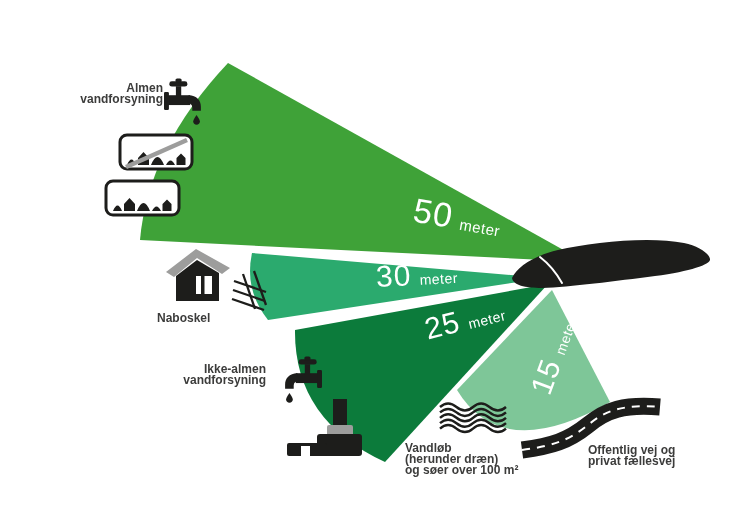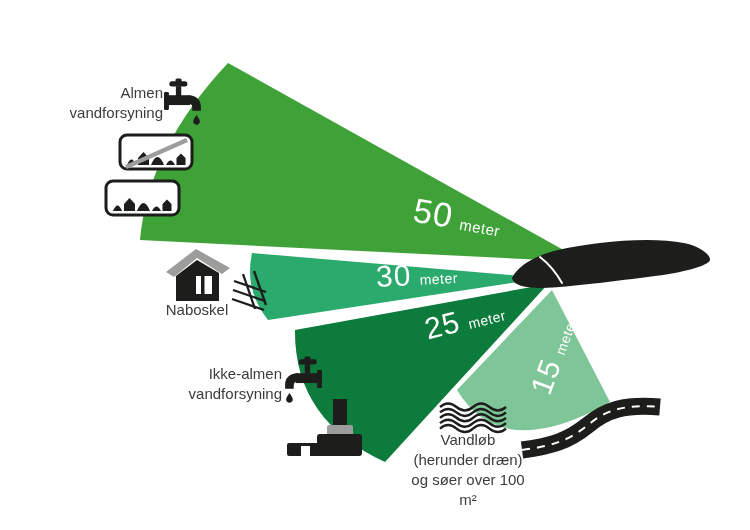--- a/index.html
+++ b/index.html
@@ -1,36 +1,36 @@
 <!DOCTYPE html>
 <html><head>
 <meta charset="utf-8">
 <style>
   html,body{margin:0;padding:0;background:#fff;}
   #stage{position:relative;width:750px;height:530px;background:#ffffff;overflow:hidden;
          font-family:"Liberation Sans",sans-serif;}
   #art{position:absolute;left:0;top:0;}
-  .lbl{position:absolute;font-weight:normal;font-size:15px;line-height:20px;color:#3c3c3b;
+  .lbl{position:absolute;font-weight:bold;font-size:12px;line-height:11px;color:#3c3c3b;
        white-space:pre-line;}
   .lbl.r{text-align:right;}
-  .lbl.c{text-align:center;}
+  .lbl.c{margin-top:13px;}
   .zone-num{position:absolute;color:#ffffff;display:flex;align-items:baseline;gap:8px;}
   .zone-num .n{font-size:34px;font-weight:400;letter-spacing:1px;}
   .zone-num .u{font-size:15px;letter-spacing:.5px;}
   .zone-num.small .n{font-size:30px;}
   .zone-num.small .u{font-size:14px;}
   #zone-50{left:413px;top:198px;transform:rotate(10deg);}
   #zone-30{left:376px;top:258px;transform:rotate(-3deg);}
   #zone-25{left:424px;top:303px;transform:rotate(-14deg);}
   #zone-15{left:494px;top:338px;width:120px;justify-content:center;transform:rotate(-70deg);}
   #lbl-almen{right:587px;top:83px;}
   #lbl-landzone{right:633px;top:136px;}
   #lbl-byzone{right:647px;top:186px;}
   #lbl-naboskel{left:157px;top:300px;width:80px;}
-  #lbl-ikkealmen{right:468px;top:364px;}
+  #lbl-ikkealmen{right:484px;top:364px;}
   #lbl-levned{right:463px;top:429px;}
   #lbl-vandloeb{left:405px;top:430px;width:126px;}
   #lbl-offentlig{left:588px;top:445px;}
 </style>
 </head>
 <body>
 
 <div id="stage">
 
   <svg id="art" width="750" height="530" viewBox="0 0 750 530">
@@ -143,13 +143,15 @@
   </div>
 
   <div class="lbl r" id="lbl-almen">Almen
 vandforsyning</div>
   <div class="lbl c" id="lbl-naboskel">Naboskel</div>
   <div class="lbl r" id="lbl-ikkealmen">Ikke-almen
 vandforsyning</div>
   <div class="lbl c" id="lbl-vandloeb">Vandløb
 (herunder dræn)
 og søer over 100 m²</div>
+  <div class="lbl" id="lbl-offentlig">Offentlig vej og
+privat fællesvej</div>
 </div>
 
 </body></html>

